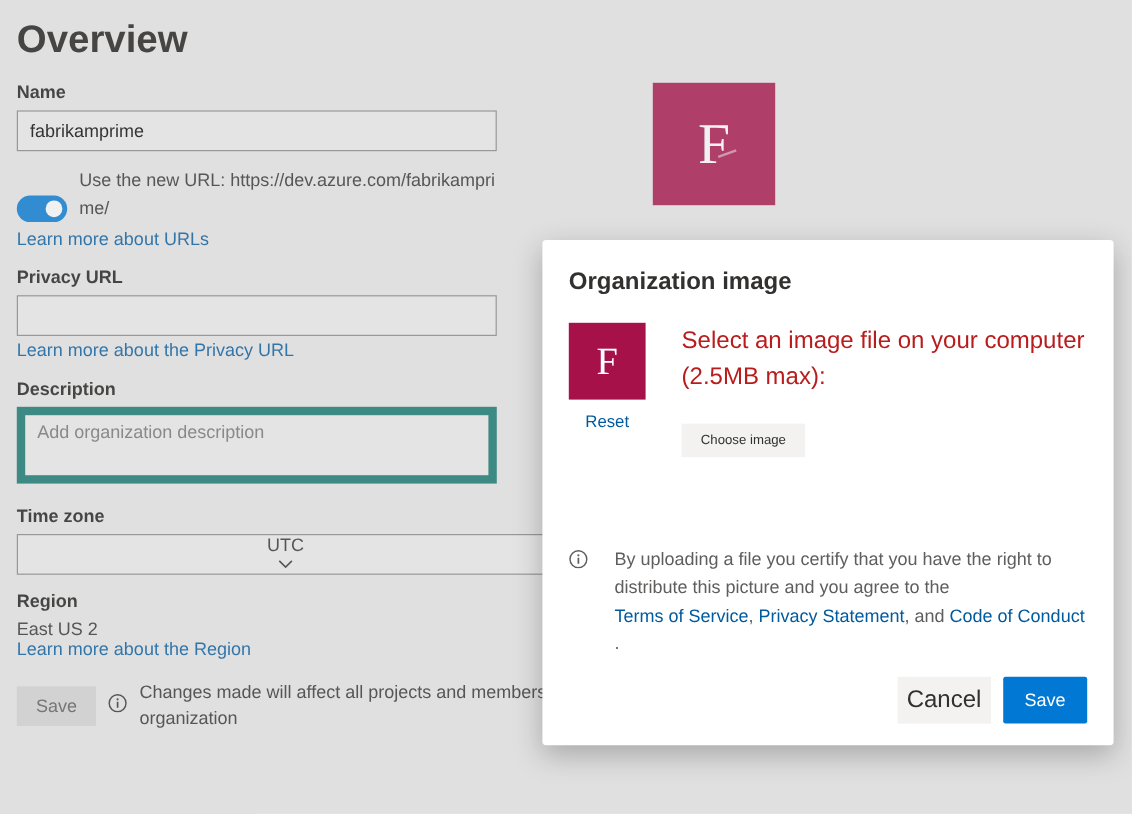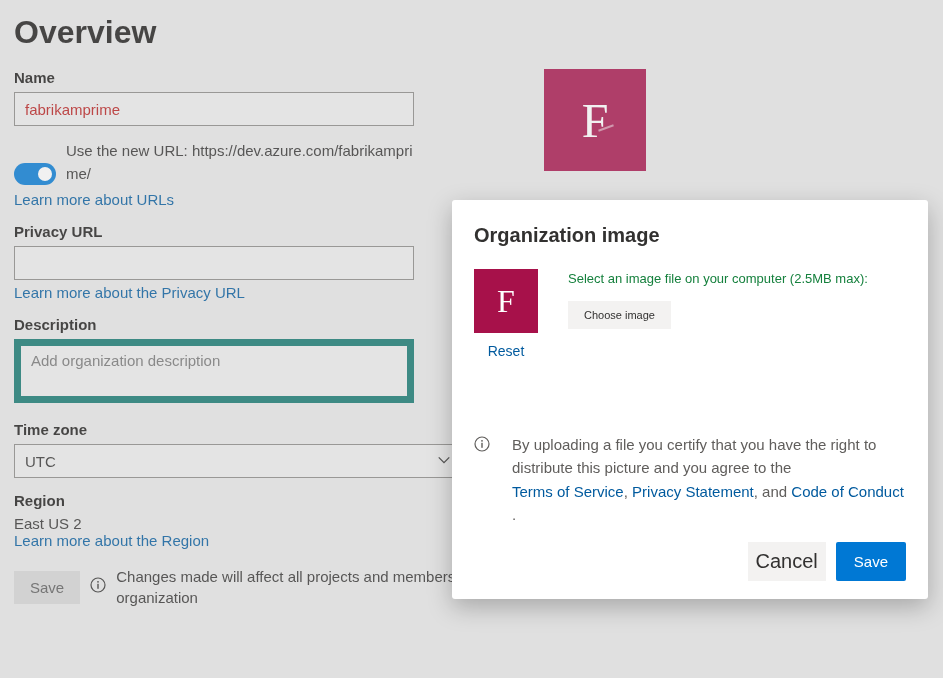--- a/index.html
+++ b/index.html
@@ -37,21 +37,21 @@
       color: #1b1a19;
     }
     .text-input {
       width: 400px;
       height: 34px;
       border: 1px solid #8a8886;
       background: #eeeeee;
       padding: 4px 10px;
       font-size: 15px;
       font-family: inherit;
-      color: #b91c1c;
+      color: #000000;
     }
     .text-area {
       width: 400px;
       height: 64px;
       border: 7px solid #0f766e;
       background: #eeeeee;
       padding: 6px 10px;
       font-size: 15px;
       font-family: inherit;
       resize: none;
@@ -100,20 +100,21 @@
       width: 448px;
       height: 34px;
       border: 1px solid #8a8886;
       background: #eeeeee;
       display: flex;
       align-items: center;
       justify-content: space-between;
       padding: 0 10px;
       font-size: 15px;
       cursor: pointer;
+      flex-direction: column;
     }
     .chevron svg { width: 14px; height: 14px; }
     .region-value {
       font-size: 15px;
       color: #323130;
       margin-top: 4px;
     }
     .save-row {
       display: flex;
       align-items: center;
@@ -197,24 +198,24 @@
       color: #fff;
       font-size: 32px;
       font-family: Georgia, serif;
     }
     .reset-link {
       color: #005a9e;
       font-size: 14px;
       cursor: pointer;
     }
     .dialog-instructions {
-      font-size: 13px;
-      color: #15803d;
+      font-size: 20px;
+      color: #b91c1c;
       line-height: 1.5;
-      margin-bottom: 12px;
+      margin-bottom: 24px;
     }
     .choose-btn {
       background: #f3f2f1;
       border: none;
       padding: 8px 16px;
       font-size: 11px;
       font-family: inherit;
       color: #323130;
       cursor: pointer;
     }

